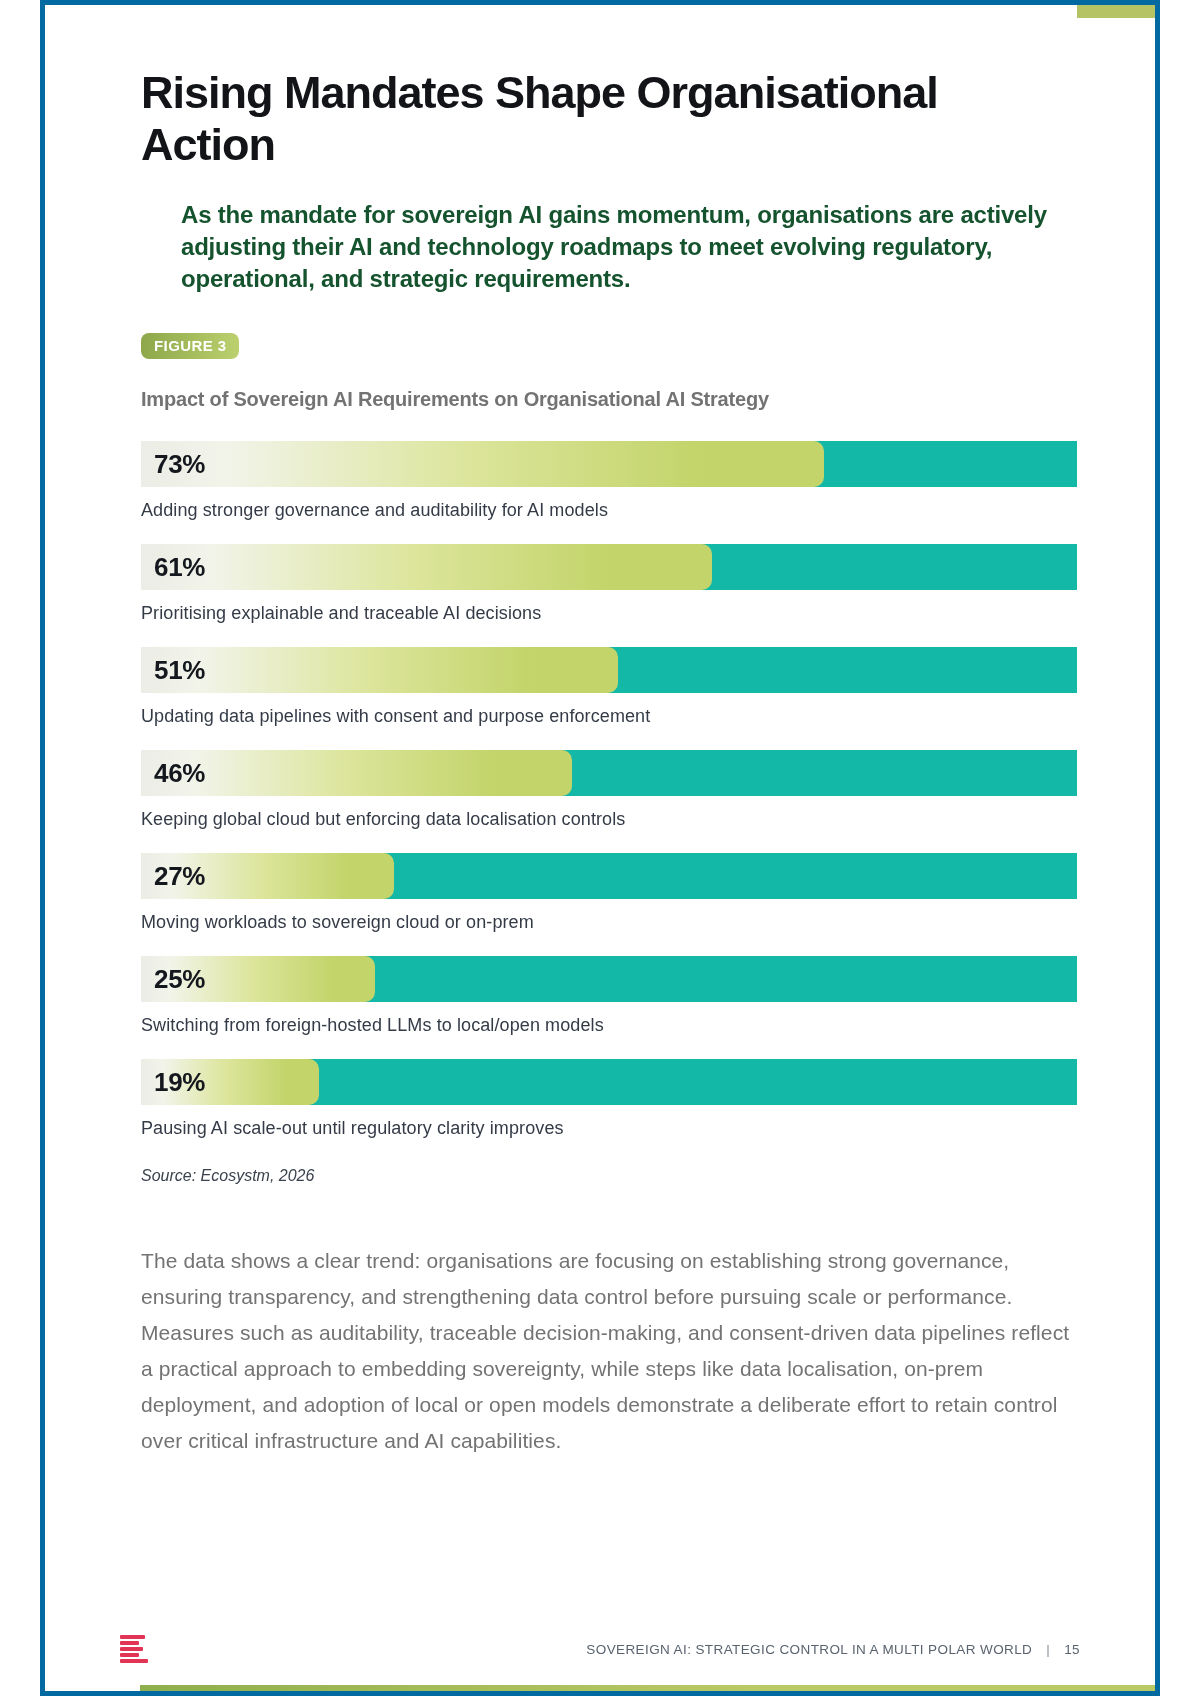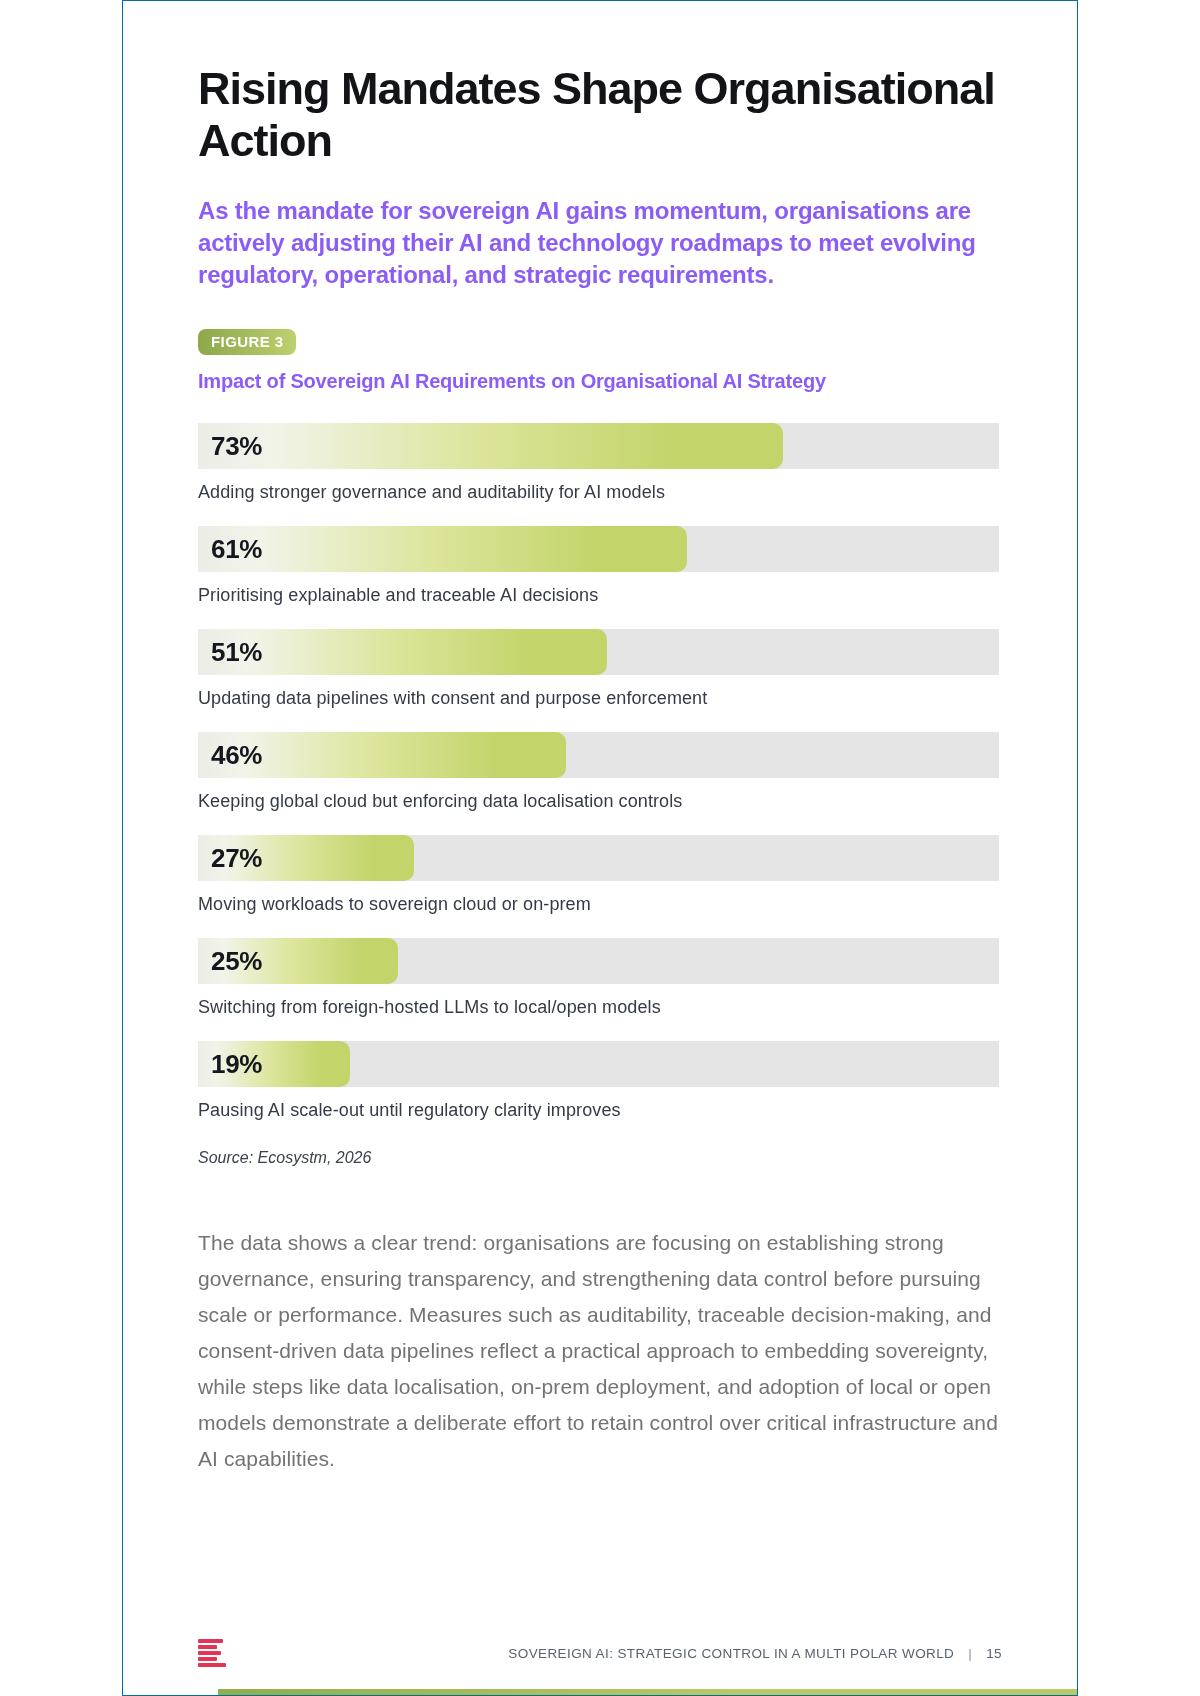--- a/index.html
+++ b/index.html
@@ -1,26 +1,27 @@
 <!DOCTYPE html>
 <html><head>
 <meta charset="utf-8">
 <style>
   * { margin: 0; padding: 0; box-sizing: border-box; }
   html, body { background: #ffffff; }
   body { font-family: "Liberation Sans", "DejaVu Sans", sans-serif; }
 
   .page {
     position: relative;
-    width: 956px;
+    width: 1120px;
     height: 1696px;
     margin: 0 auto;
     background: #ffffff;
-    border: 1px solid #0369a1;
+    border: 5px solid #0369a1;
     overflow: hidden;
+    padding-left: 21px;
   }
 
   
   .corner-accent-h {
     position: absolute; top: 0; left: 1032px; width: 168px; height: 13px;
     background: #b6c364;
   }
   .corner-accent-v {
     position: absolute; top: 0; left: 1185px; width: 15px; height: 170px;
     background: #b6c364;
@@ -40,49 +41,50 @@
     color: #121418;
   }
 
   .intro {
     margin-top: 28px;
     max-width: 1010px;
     font-size: 24px;
     font-weight: 600;
     letter-spacing: -0.2px;
     line-height: 1.33;
-    color: #8b5cf6;
+    color: #14532d;
+    margin-left: 40px;
   }
 
   .figure-badge {
     display: inline-block;
     margin-top: 38px;
     padding: 4px 13px 5px;
     border-radius: 8px;
     background: linear-gradient(90deg, #8da74a 0%, #bcd06e 100%);
     color: #ffffff;
     font-size: 15px;
     font-weight: 700;
     letter-spacing: 0.4px;
   }
 
   .figure-title {
-    margin-top: 15px;
+    margin-top: 29px;
     font-size: 20px;
     font-weight: 700;
     letter-spacing: -0.2px;
-    color: #8b5cf6;
+    color: #737373;
   }
 
   .bar-chart { margin-top: 30px; }
   .bar-row { margin-bottom: 23px; }
   .bar-track {
     position: relative;
     height: 46px;
-    background: #e5e5e5;
+    background: #14b8a6;
   }
   .bar-fill {
     position: absolute;
     left: 0; top: 0; bottom: 0;
     background: linear-gradient(90deg, #ebede6 0%, #f2f4ea 12%, #dce59b 48%, #c3d46a 82%);
     border-radius: 0 10px 10px 0;
   }
   .bar-value {
     position: absolute;
     left: 13px; top: 0;

